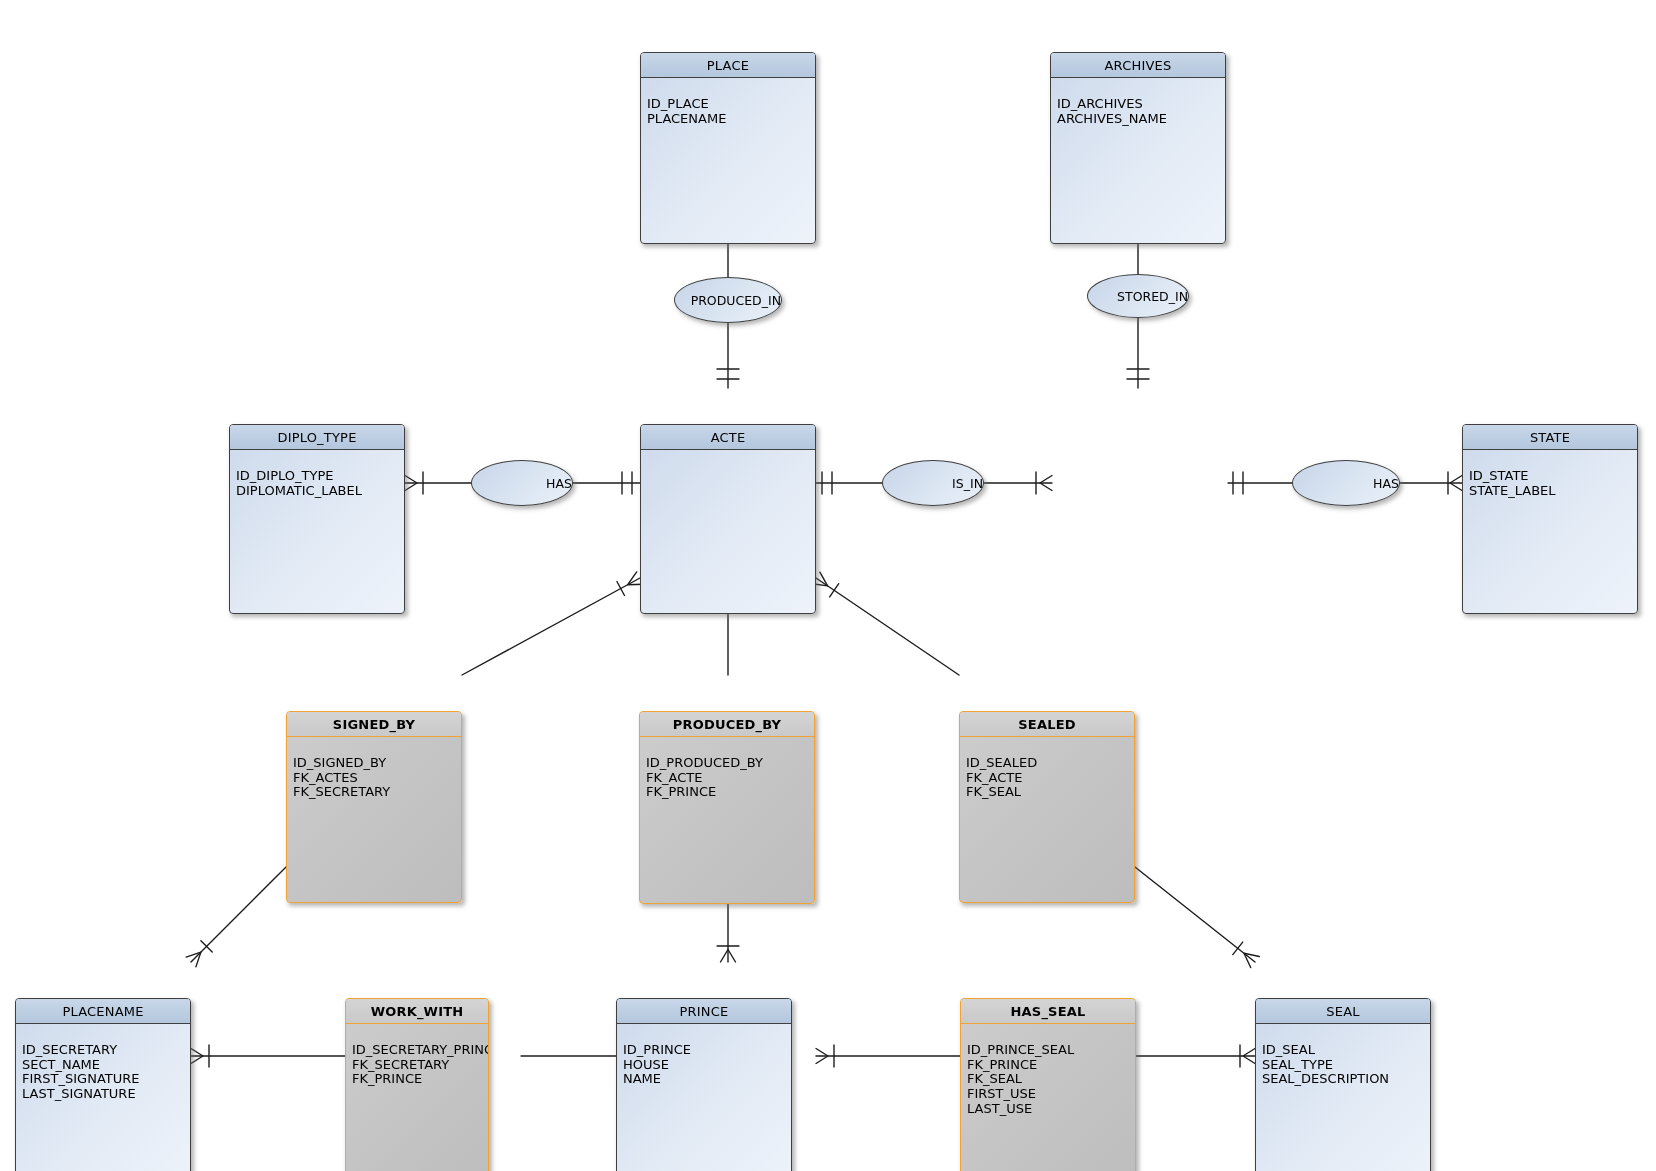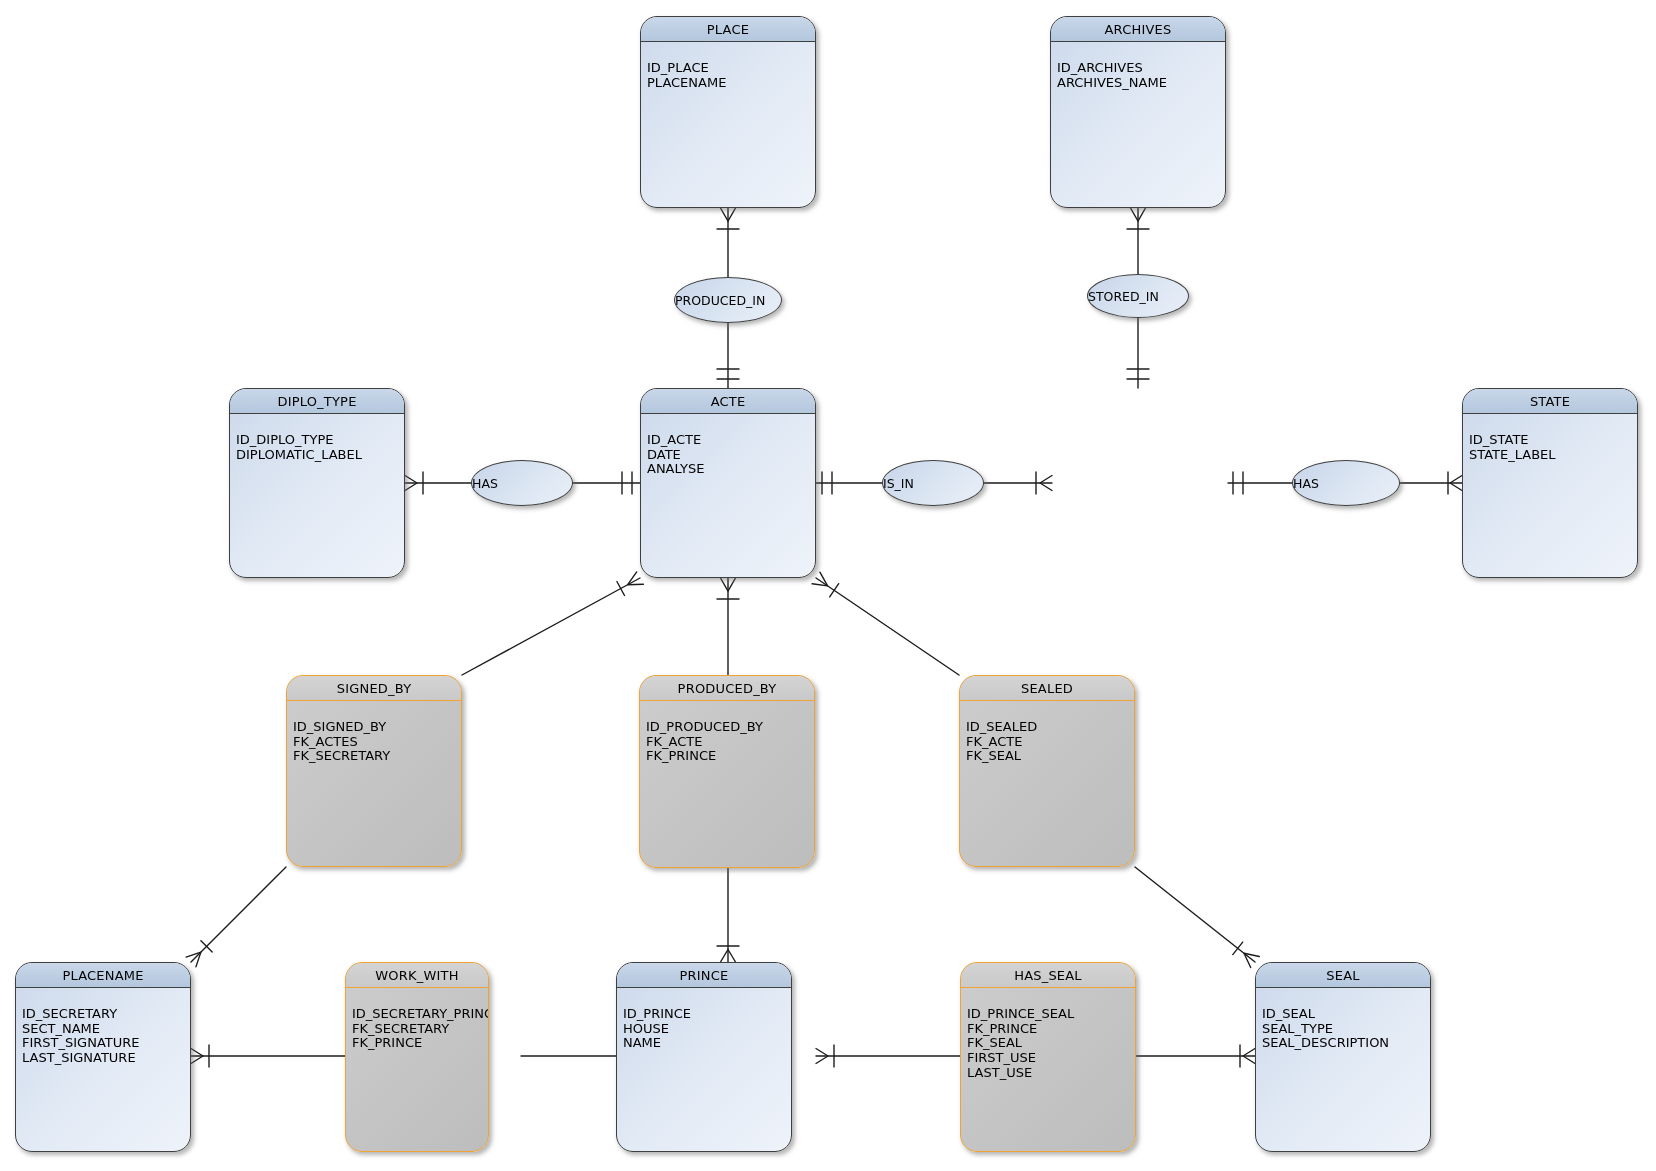--- a/index.html
+++ b/index.html
@@ -1,34 +1,34 @@
 <!DOCTYPE html>
 <html><head>
 <meta charset="utf-8">
 <style>
   * { margin:0; padding:0; box-sizing:border-box; }
   html,body { background:#ffffff; }
   body { font-family:"DejaVu Sans","Liberation Sans",sans-serif; color:#000; }
   .canvas { position:relative; width:1656px; height:1171px; background:#fff; overflow:hidden; }
   svg.connectors { position:absolute; left:0; top:0; width:1656px; height:1171px; }
 
-  .node { position:absolute; border:1.5px solid #3f3f3f; border-radius:17px;
-          box-shadow:2.5px 3px 4px rgba(110,110,110,.5); overflow:hidden; }
+  .node { position:absolute; border:1.5px solid #3f3f3f; border-radius:4px;
+          box-shadow:2.5px 3px 4px rgba(110,110,110,.5); overflow:hidden;margin-top:36px; }
   .node .hdr { height:25px; display:flex; align-items:center; justify-content:center;
                font-size:13px; letter-spacing:.2px; border-bottom:1.5px solid #3f3f3f; }
   .node .bdy { padding:19px 6px; font-size:13px; line-height:1.13; }
   .node.entity { background:linear-gradient(135deg,#ccd9eb 0%,#e2eaf5 55%,#eef3fa 100%); }
   .node.entity .hdr { background:linear-gradient(180deg,#c9d7e9 0%,#b3c7dd 100%); }
   .node.assoc { border-color:#f0a232; background:linear-gradient(135deg,#cdcdcd 0%,#c3c3c3 60%,#bdbdbd 100%); }
-  .node.assoc .hdr { background:linear-gradient(180deg,#d4d4d4,#c9c9c9); border-bottom-color:#f0a232; }
+  .node.assoc .hdr { background:linear-gradient(180deg,#d4d4d4,#c9c9c9); border-bottom-color:#f0a232;font-weight:bold; }
 
   .rel { position:absolute; border:1.5px solid #3f3f3f; border-radius:50%;
          background:linear-gradient(135deg,#c7d5e9 0%,#dde7f3 60%,#e9eff8 100%);
          box-shadow:2.5px 3px 4px rgba(110,110,110,.5);
-         display:flex; align-items:center; justify-content:flex-start; font-size:12.5px; }
+         display:flex; align-items:center; justify-content:flex-end; font-size:12.5px; }
 </style>
 </head>
 <body>
 
 <div class="canvas">
 
   <svg class="connectors" viewBox="0 0 1656 1171" fill="none" stroke="#1c1c1c" stroke-width="1.4" stroke-linecap="round">
 
     <g>
       <path d="M728,208 L728,280"></path>
@@ -149,25 +149,20 @@
   <div class="node entity" style="left:229px;top:388px;width:176px;height:190px">
     <div class="hdr">DIPLO_TYPE</div>
     <div class="bdy">
       <div>ID_DIPLO_TYPE</div>
       <div>DIPLOMATIC_LABEL</div>
     </div>
   </div>
 
   <div class="node entity" style="left:640px;top:388px;width:176px;height:190px">
     <div class="hdr">ACTE</div>
-    <div class="bdy">
-      <div>ID_ACTE</div>
-      <div>DATE</div>
-      <div>ANALYSE</div>
-    </div>
   </div>
 
 
   <div class="node entity" style="left:1462px;top:388px;width:176px;height:190px">
     <div class="hdr">STATE</div>
     <div class="bdy">
       <div>ID_STATE</div>
       <div>STATE_LABEL</div>
     </div>
   </div>

